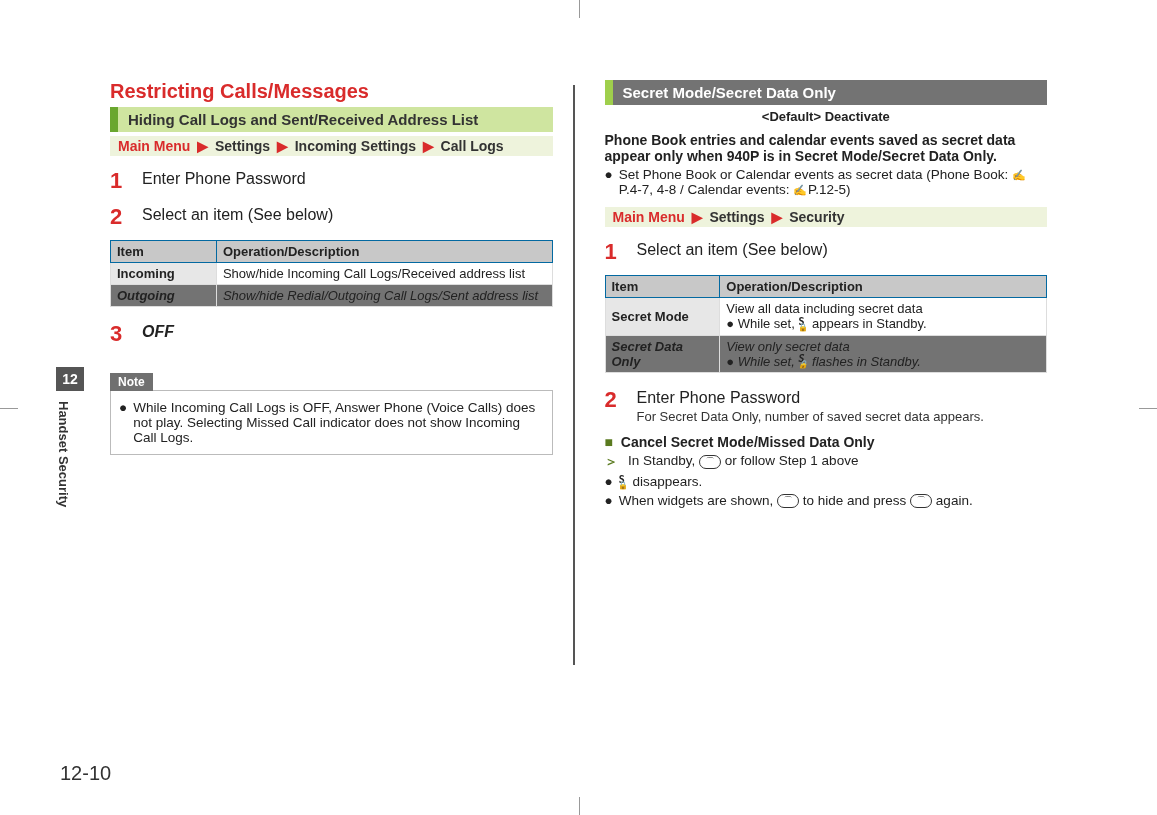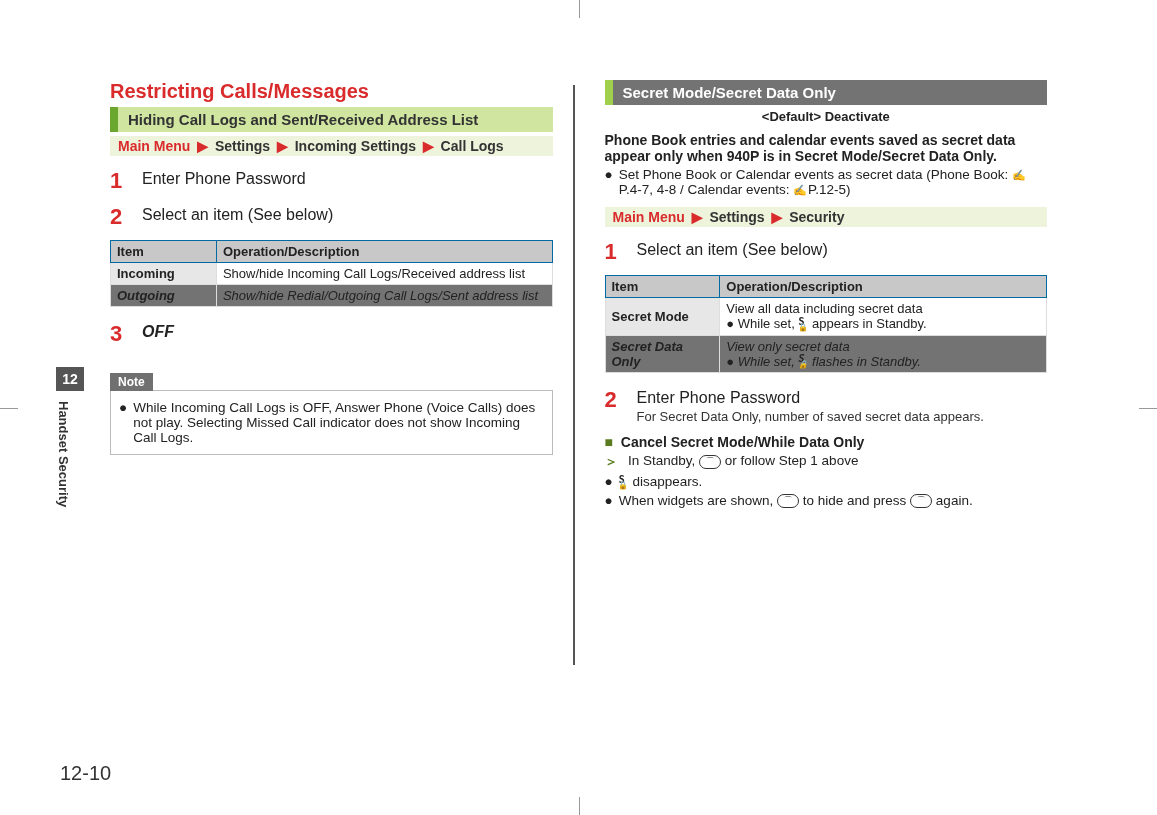--- a/index.html
+++ b/index.html
@@ -243,21 +243,21 @@
       <div class="n">2</div>
       <div class="t">
         <span>Enter Phone Password</span>
         <span class="sub">For Secret Data Only, number of saved secret data appears.</span>
       </div>
     </div>
 
     <div style="margin-top:10px">
       <div>
         <span class="sqgreen">■</span>
-        <b>Cancel Secret Mode/While Data Only</b>
+        <b>Cancel Secret Mode/Missed Data Only</b>
       </div>
       <div class="bullet" style="margin-left:0">
         <span class="chev">＞</span>
         <span>
           <span>In Standby, </span>
           <span class="key-oval"></span>
           <span> or follow Step 1 above</span>
         </span>
       </div>
       <div class="bullet">

